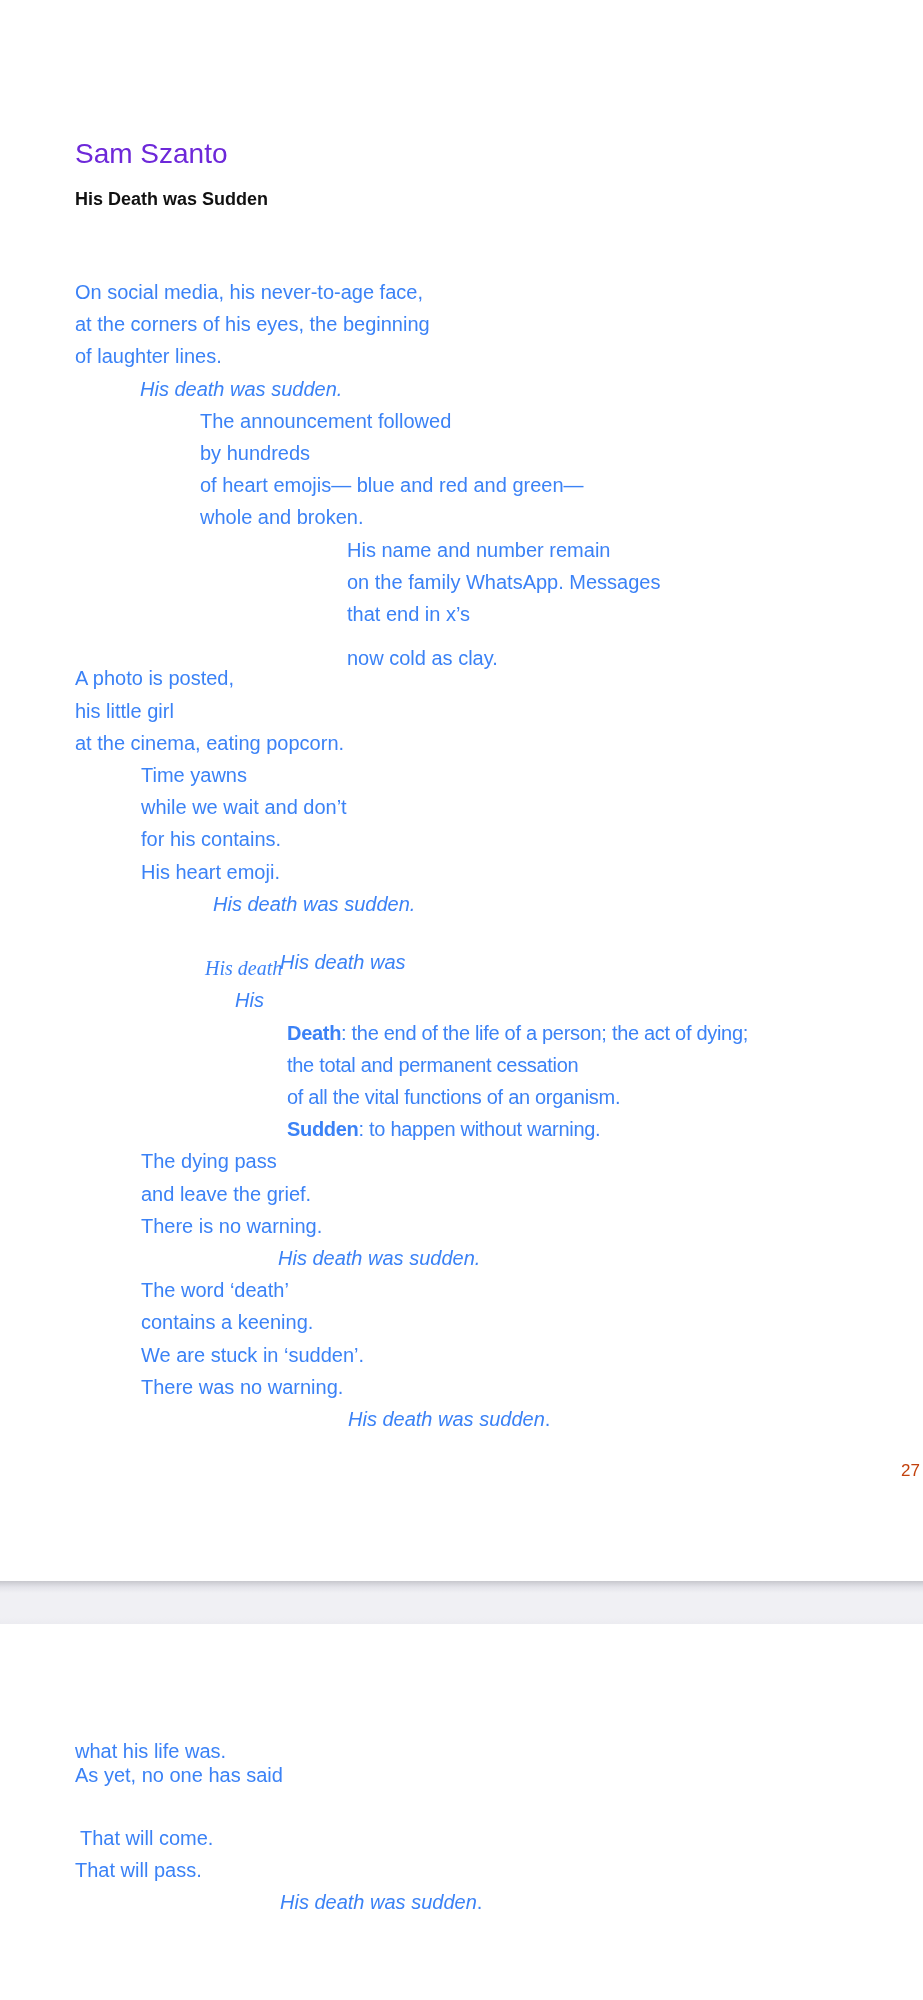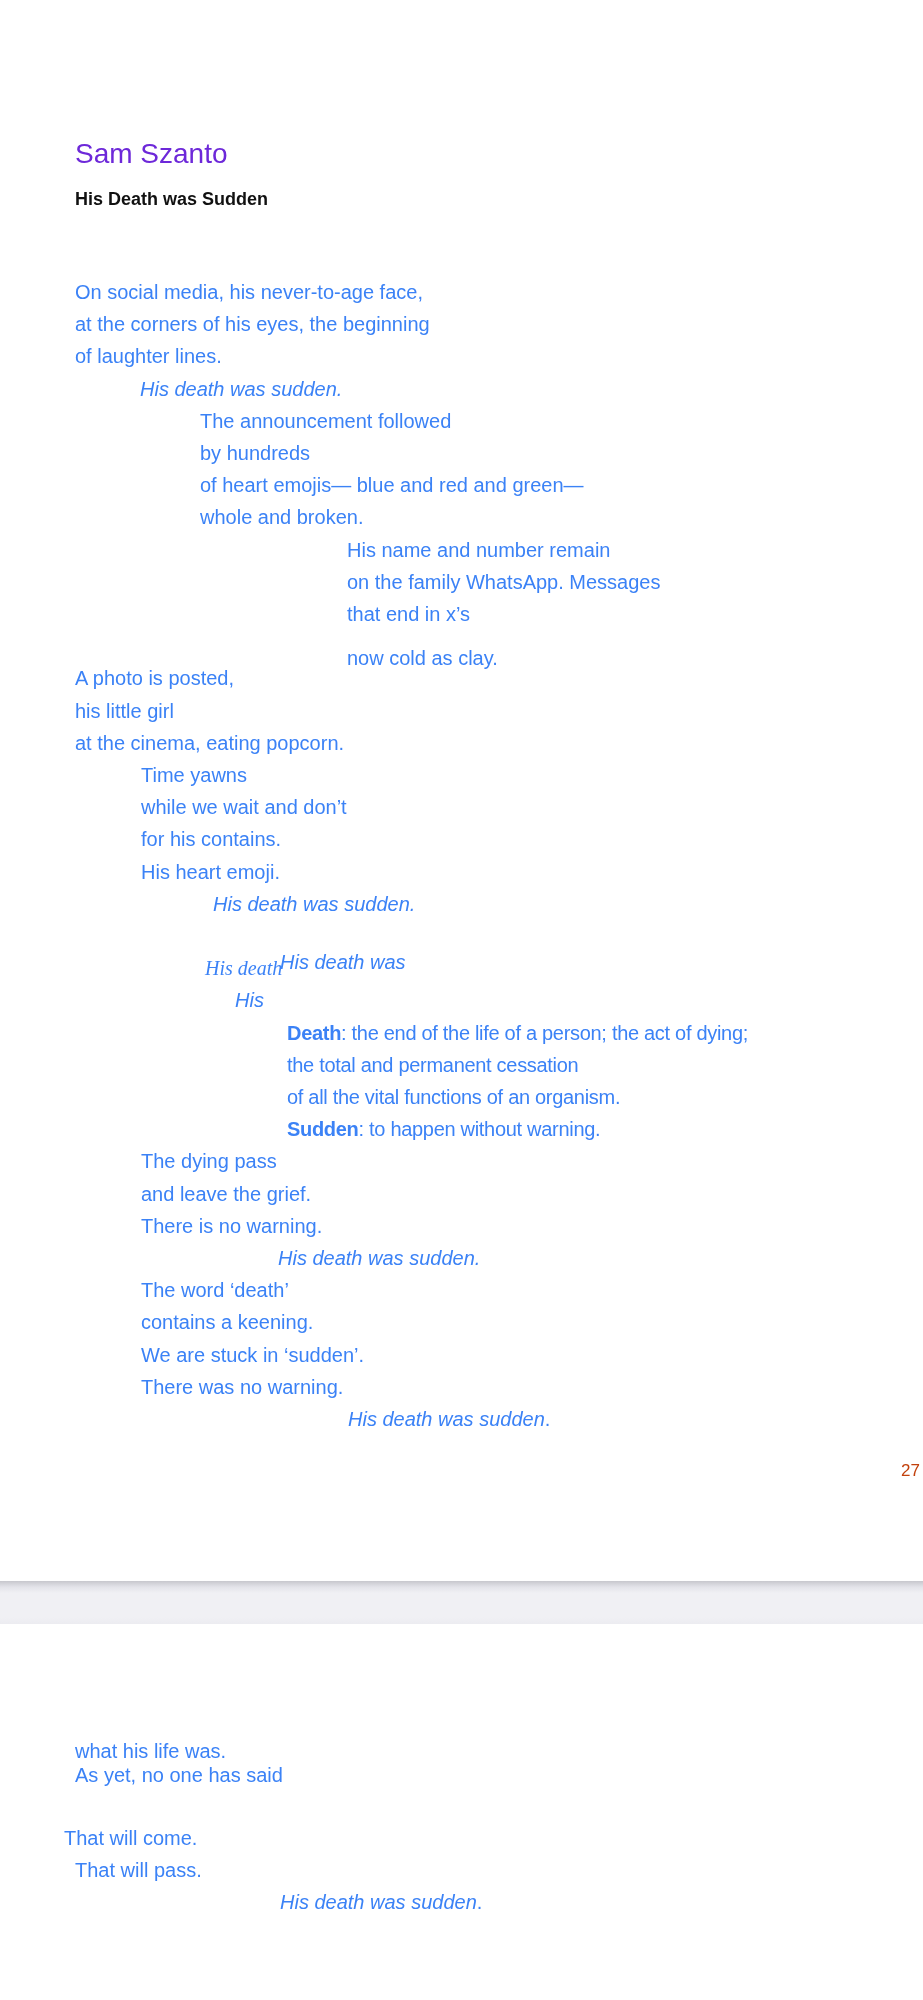--- a/index.html
+++ b/index.html
@@ -115,17 +115,17 @@
       <div class="line" style="left: 141px; top: 1179px;">and leave the grief.</div>
       <div class="line" style="left: 141px; top: 1211px;">There is no warning.</div>
       <div class="line italic" style="left: 278px; top: 1243px;">His death was sudden.</div>
       <div class="line" style="left: 141px; top: 1275px; text-align: center;">The word ‘death’</div>
       <div class="line" style="left: 141px; top: 1307px;">contains a keening.</div>
       <div class="line" style="left: 141px; top: 1340px;">We are stuck in ‘sudden’.</div>
       <div class="line" style="left: 141px; top: 1372px;">There was no warning.</div>
       <div class="line" style="left: 348px; top: 1404px;"><span class="seg-italic">His death was sudden</span><span>.</span></div>
       <div class="line" style="left: 75px; top: 1760px;">As yet, no one has said</div>
       <div class="line" style="left: 75px; top: 1736px; text-align: center;">what his life was.</div>
-      <div class="line" style="left: 64px; top: 1823px;">That will come.</div>
+      <div class="line" style="left: 80px; top: 1823px;">That will come.</div>
       <div class="line" style="left: 75px; top: 1855px;">That will pass.</div>
       <div class="line" style="left: 280px; top: 1887px;"><span class="seg-italic">His death was sudden</span><span>.</span></div>
     </div>
 </div>
 
 </body></html>

